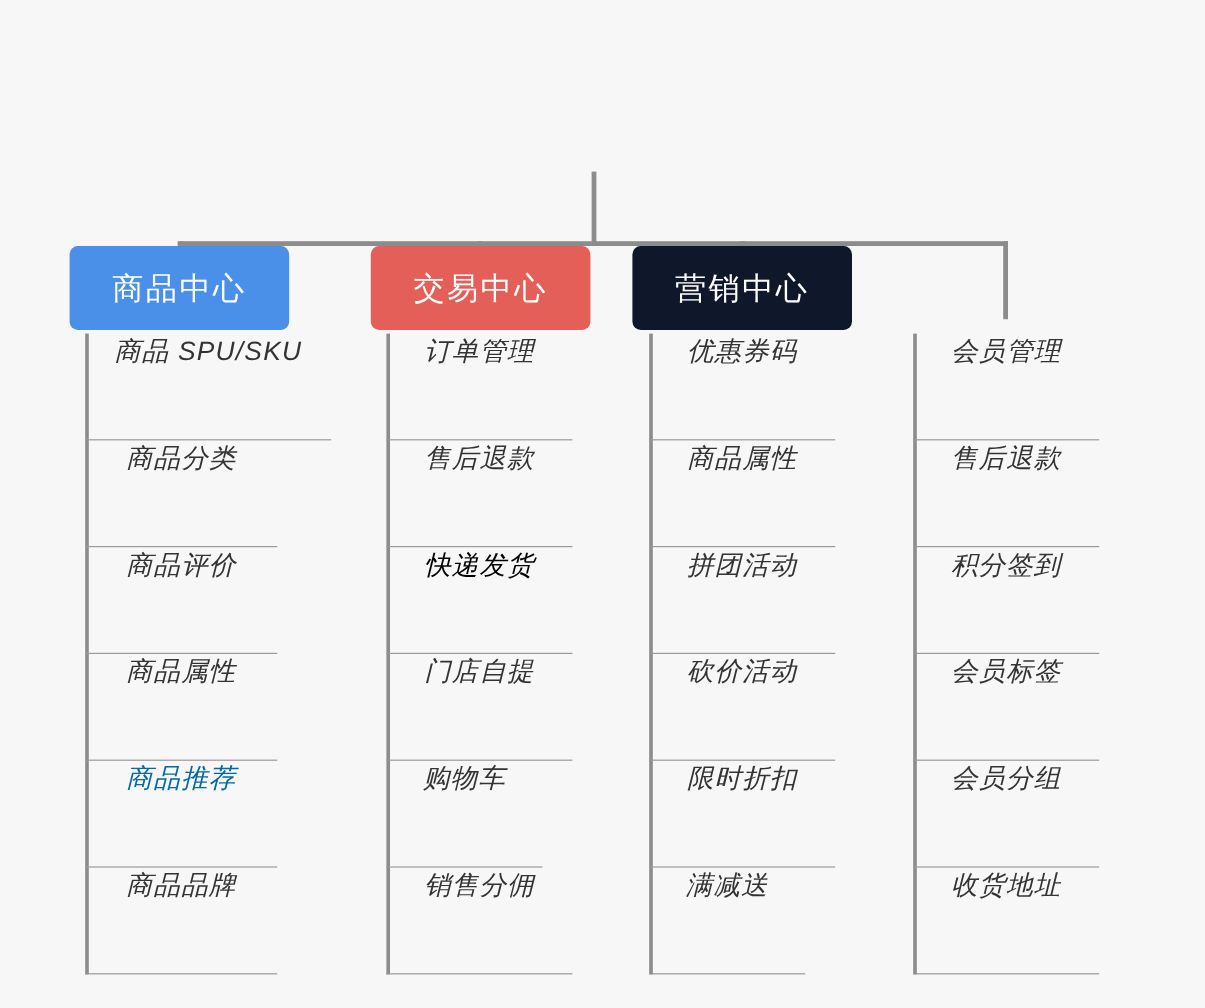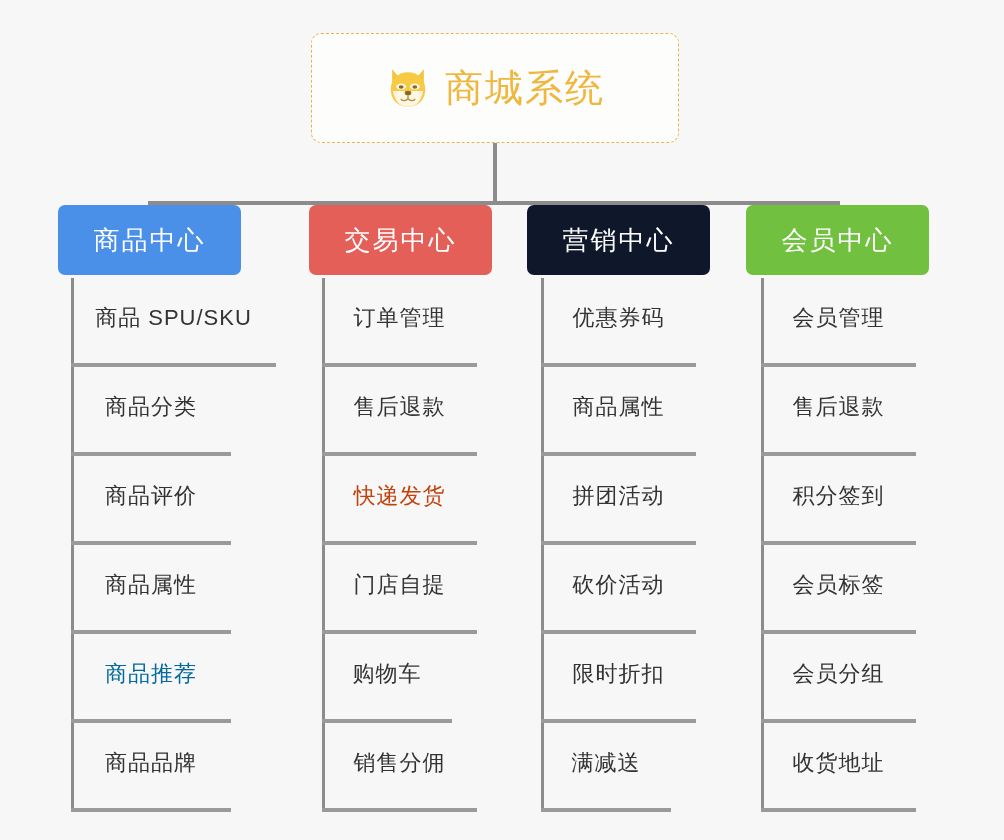--- a/index.html
+++ b/index.html
@@ -84,76 +84,57 @@
     top: 0;
     width: 3px;
     background: #8c8c8c;
   }
   .leaf {
     position: absolute;
     left: 0;
     box-sizing: border-box;
     height: 89px;
     display: flex;
-    align-items: center;
+    align-items: flex-start;
     justify-content: center;
     padding-bottom: 6px;
-    border-bottom: 4px solid #f97316;
+    border-bottom: 1px solid #f97316;
+    font-style: italic;
   }
   .leaf-label {
     font-size: 22px;
     color: #333333;
     letter-spacing: 1px;
     white-space: nowrap;
     padding-left: 14px;
     padding-right: 14px;
   }
 </style>
 </head>
 <body style="background: rgb(247, 247, 247);">
 
 <div id="mindmap">
 
-  <div class="root-node" style="border-color: rgb(232, 181, 74); background: rgb(253, 253, 252);">
-    <svg class="dog-icon" viewBox="0 0 64 64" aria-hidden="true">
-      <path d="M10 6 L10 26 L22 20 Z" fill="#f5c23e"></path>
-      <path d="M54 6 L54 26 L42 20 Z" fill="#f5c23e"></path>
-      <path d="M32 10 C18 10 8 20 8 34 C8 48 18 58 32 58 C46 58 56 48 56 34 C56 20 46 10 32 10 Z" fill="#f7ca44"></path>
-      <path d="M11 36 C14 52 22 58 32 58 C42 58 50 52 53 36 Z" fill="#fdf6e3"></path>
-      <ellipse cx="22.5" cy="30" rx="7" ry="4.2" fill="#fdf6e3"></ellipse>
-      <ellipse cx="41.5" cy="30" rx="7" ry="4.2" fill="#fdf6e3"></ellipse>
-      <ellipse cx="22.5" cy="30.5" rx="3.4" ry="2.4" fill="#8a6a1f"></ellipse>
-      <ellipse cx="41.5" cy="30.5" rx="3.4" ry="2.4" fill="#8a6a1f"></ellipse>
-      <ellipse cx="32" cy="39" rx="4.6" ry="3.2" fill="#8a6a1f"></ellipse>
-      <path d="M32 42 L32 47" stroke="#b08a33" stroke-width="1.8" fill="none"></path>
-      <path d="M32 47 C28 51 24 50 22 47" stroke="#b08a33" stroke-width="1.8" fill="none"></path>
-      <path d="M32 47 C36 51 40 50 42 47" stroke="#b08a33" stroke-width="1.8" fill="none"></path>
-    </svg>
-    <div class="root-title" style="color: rgb(239, 183, 62);">商城系统</div>
-  </div>
 
   <div class="conn conn-v" style="left: 493px; top: 143px; width: 4px; height: 61px; background: rgb(140, 140, 140);"></div>
   <div class="conn conn-h" style="left: 150px; top: 201px; width: 690px; height: 4px; background: rgb(140, 140, 140);"></div>
   <div class="conn conn-v" style="left: 148px; top: 201px; width: 4px; height: 65px; background: rgb(140, 140, 140);"></div>
   <div class="conn conn-v" style="left: 398px; top: 201px; width: 4px; height: 65px; background: rgb(140, 140, 140);"></div>
   <div class="conn conn-v" style="left: 617px; top: 201px; width: 4px; height: 65px; background: rgb(140, 140, 140);"></div>
   <div class="conn conn-v" style="left: 836px; top: 201px; width: 4px; height: 65px; background: rgb(140, 140, 140);"></div>
 
   <div class="cat-box" style="left: 58px; top: 205px; width: 183px; background: rgb(74, 144, 232);">
     <span>商品中心</span>
   </div>
   <div class="cat-box" style="left: 309px; top: 205px; width: 183px; background: rgb(229, 95, 89);">
     <span>交易中心</span>
   </div>
   <div class="cat-box" style="left: 527px; top: 205px; width: 183px; background: #0f172a;">
     <span>营销中心</span>
   </div>
-  <div class="cat-box" style="left: 746px; top: 205px; width: 183px; background: rgb(114, 192, 64);">
-    <span>会员中心</span>
-  </div>
 
   <div class="branch" style="left:71px;">
     <div class="branch-trunk" style="height: 534px; background: rgb(140, 140, 140);"></div>
     <div class="leaf" style="top: 0px; width: 205px; border-bottom-color: rgb(154, 154, 154);">
         <span class="leaf-label" style="color: rgb(51, 51, 51);">商品 SPU/SKU</span>
       </div>
     <div class="leaf" style="top: 89px; width: 160px; border-bottom-color: rgb(154, 154, 154);">
         <span class="leaf-label" style="color: rgb(51, 51, 51);">商品分类</span>
       </div>
     <div class="leaf" style="top: 178px; width: 160px; border-bottom-color: rgb(154, 154, 154);">
@@ -172,21 +153,21 @@
 
   <div class="branch" style="left:322px;">
     <div class="branch-trunk" style="height: 534px; background: rgb(140, 140, 140);"></div>
     <div class="leaf" style="top: 0px; width: 155px; border-bottom-color: rgb(154, 154, 154);">
         <span class="leaf-label" style="color: rgb(51, 51, 51);">订单管理</span>
       </div>
     <div class="leaf" style="top: 89px; width: 155px; border-bottom-color: rgb(154, 154, 154);">
         <span class="leaf-label" style="color: rgb(51, 51, 51);">售后退款</span>
       </div>
     <div class="leaf" style="top: 178px; width: 155px; border-bottom-color: rgb(154, 154, 154);">
-        <span class="leaf-label" style="color: #c2410c;">快递发货</span>
+        <span class="leaf-label" style="color: #000000;">快递发货</span>
       </div>
     <div class="leaf" style="top: 267px; width: 155px; border-bottom-color: rgb(154, 154, 154);">
         <span class="leaf-label" style="color: rgb(51, 51, 51);">门店自提</span>
       </div>
     <div class="leaf" style="top: 356px; width: 130px; border-bottom-color: rgb(154, 154, 154);">
         <span class="leaf-label" style="color: rgb(51, 51, 51);">购物车</span>
       </div>
     <div class="leaf" style="top: 445px; width: 155px; border-bottom-color: rgb(154, 154, 154);">
         <span class="leaf-label" style="color: rgb(51, 51, 51);">销售分佣</span>
       </div>

